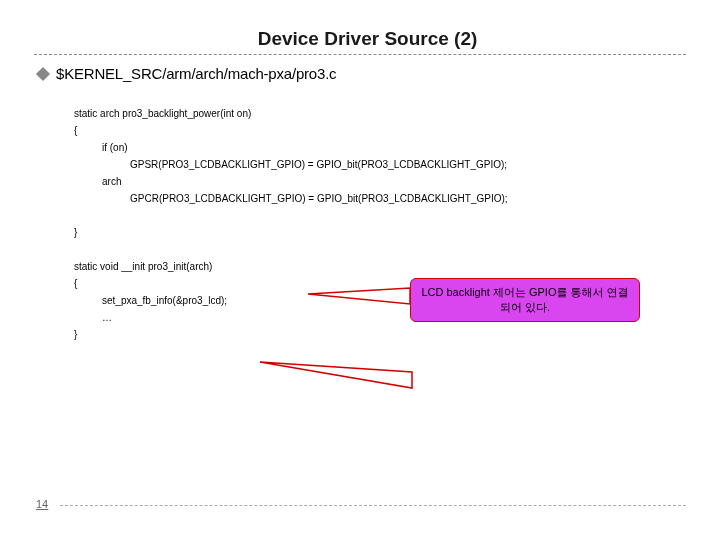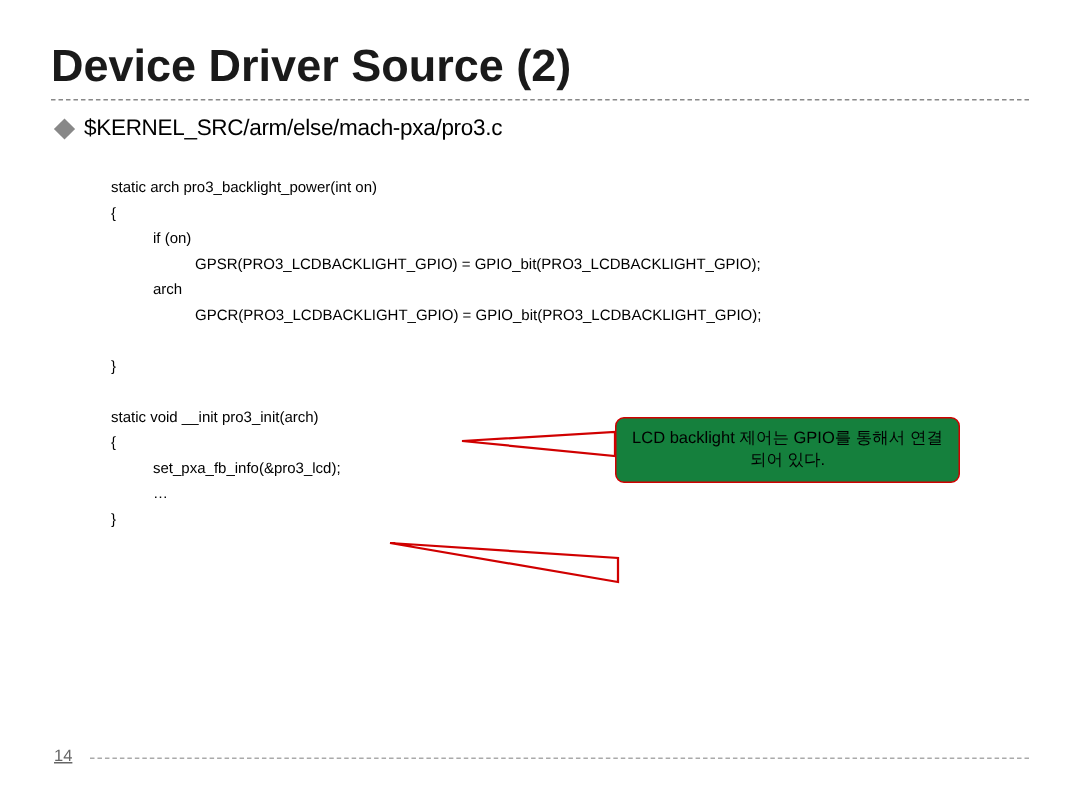--- a/index.html
+++ b/index.html
@@ -12,24 +12,25 @@
     color: #000;
     position: relative;
     overflow: hidden;
   }
   .slide {
     padding: 28px 34px 0 34px;
     position: relative;
     height: 100%;
   }
   .title {
-    font-size: 30px;
+    font-size: 19px;
     font-weight: bold;
-    margin: 0 0 4px 0;
+    margin: 0 0 4px 15px;
     color: #1a1a1a;
+    text-align: center;
   }
   .hr {
     border: none;
     border-top: 1px dashed #888;
     margin: 2px 0 10px 0;
   }
   .bullet-row {
     display: flex;
     align-items: flex-start;
     gap: 8px;
@@ -54,21 +55,21 @@
     font-size: 10px;
     line-height: 1.7;
     font-family: Arial, sans-serif;
     white-space: pre;
   }
   .indent1 { padding-left: 28px; }
   .indent2 { padding-left: 56px; }
 
   .callout {
     position: absolute;
-    background: #15803d;
+    background: #d946ef;
     border: 1.5px solid #d00000;
     border-radius: 6px;
     font-size: 11px;
     text-align: center;
     padding: 6px 10px;
     line-height: 1.35;
   }
   .callout.c1 {
     right: 80px;
     top: 278px;
@@ -107,21 +108,21 @@
 </style>
 </head>
 <body>
 
 <div class="slide">
   <h1 class="title">Device Driver Source (2)</h1>
   <hr class="hr">
 
   <div class="bullet-row">
     <span class="diamond"></span>
-    <span class="path">$KERNEL_SRC/arm/else/mach-pxa/pro3.c</span>
+    <span class="path">$KERNEL_SRC/arm/arch/mach-pxa/pro3.c</span>
   </div>
 
   <div class="code-block">
 <span>static arch pro3_backlight_power(int on)</span>
 <span>{</span>
 <span class="indent1">if (on)</span>
 <span class="indent2">GPSR(PRO3_LCDBACKLIGHT_GPIO) = GPIO_bit(PRO3_LCDBACKLIGHT_GPIO);</span>
 <span class="indent1">arch</span>
 <span class="indent2">GPCR(PRO3_LCDBACKLIGHT_GPIO) = GPIO_bit(PRO3_LCDBACKLIGHT_GPIO);</span>
 

